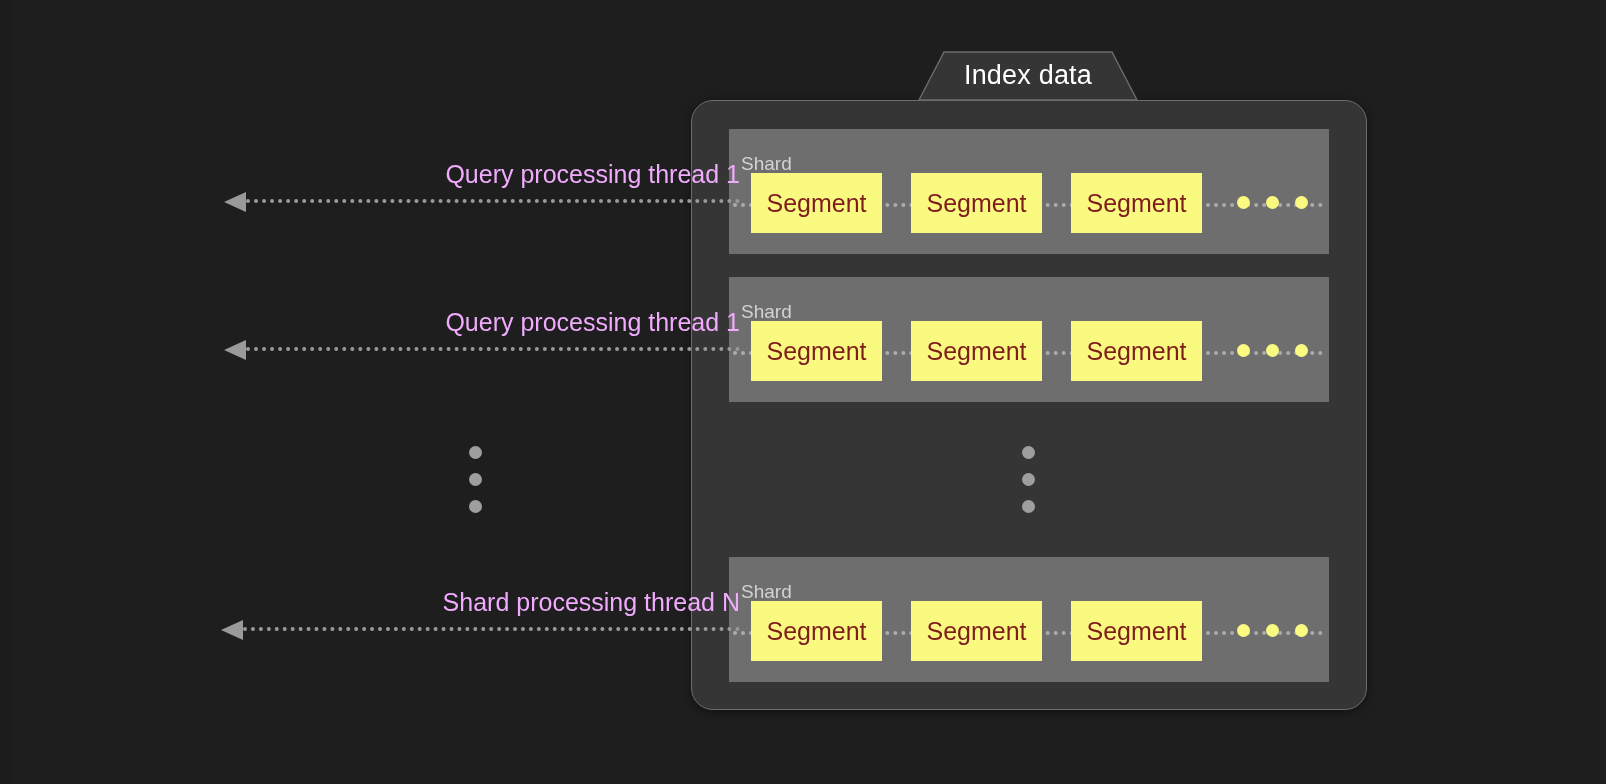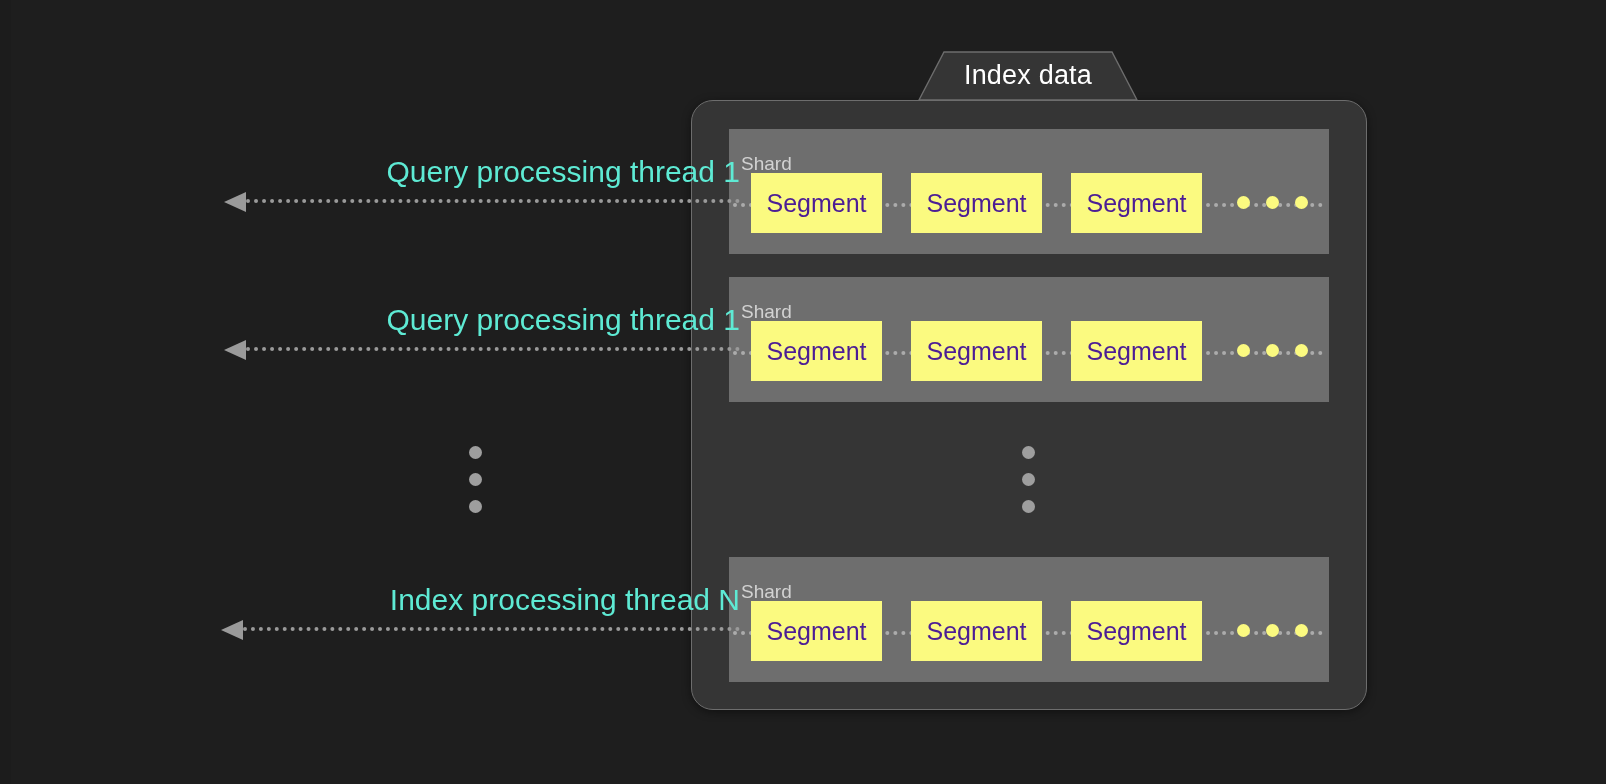--- a/index.html
+++ b/index.html
@@ -95,21 +95,21 @@
     left: 4px;
     right: 6px;
   }
 
   .segment {
     position: absolute;
     top: 44px;
     width: 131px;
     height: 60px;
     background: #fbfa80;
-    color: #4c1d95;
+    color: #7f1d1d;
     font-size: 25px;
     display: flex;
     align-items: center;
     justify-content: center;
     box-sizing: border-box;
     z-index: 2;
   }
   .seg-1 { left: 22px; }
   .seg-2 { left: 182px; }
   .seg-3 { left: 342px; }
@@ -132,22 +132,22 @@
 
   
   .thread {
     position: absolute;
     height: 60px;
   }
   .thread-label {
     position: absolute;
     bottom: 26px;
     right: 0;
-    color: #5eead4;
-    font-size: 30px;
+    color: #f0abfc;
+    font-size: 25px;
     white-space: nowrap;
   }
   .thread-line {
     position: absolute;
     left: 22px;
     right: 0;
     bottom: 12px;
     height: 0;
     border-top: 4px dotted #9a9a9a;
   }
@@ -241,21 +241,21 @@
     <div class="thread-head"></div>
   </div>
 
   <div class="thread thread-2">
     <div class="thread-label">Query processing thread 1</div>
     <div class="thread-line"></div>
     <div class="thread-head"></div>
   </div>
 
   <div class="thread thread-3">
-    <div class="thread-label">Index processing thread N</div>
+    <div class="thread-label">Shard processing thread N</div>
     <div class="thread-line"></div>
     <div class="thread-head"></div>
   </div>
 
   <div class="vdots vdots-left">
       <i></i>
       <i></i>
       <i></i>
     </div>
   <div class="vdots vdots-panel">

